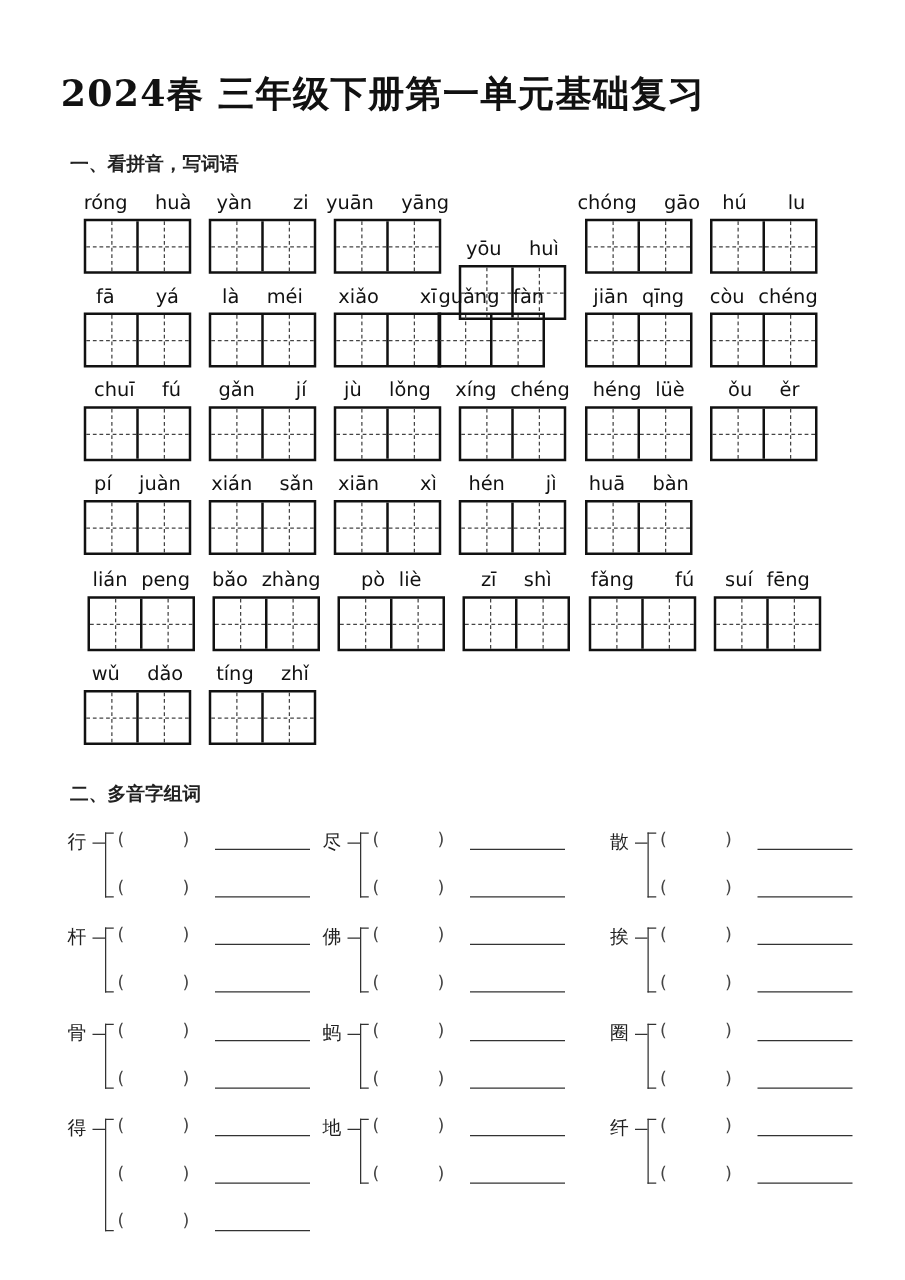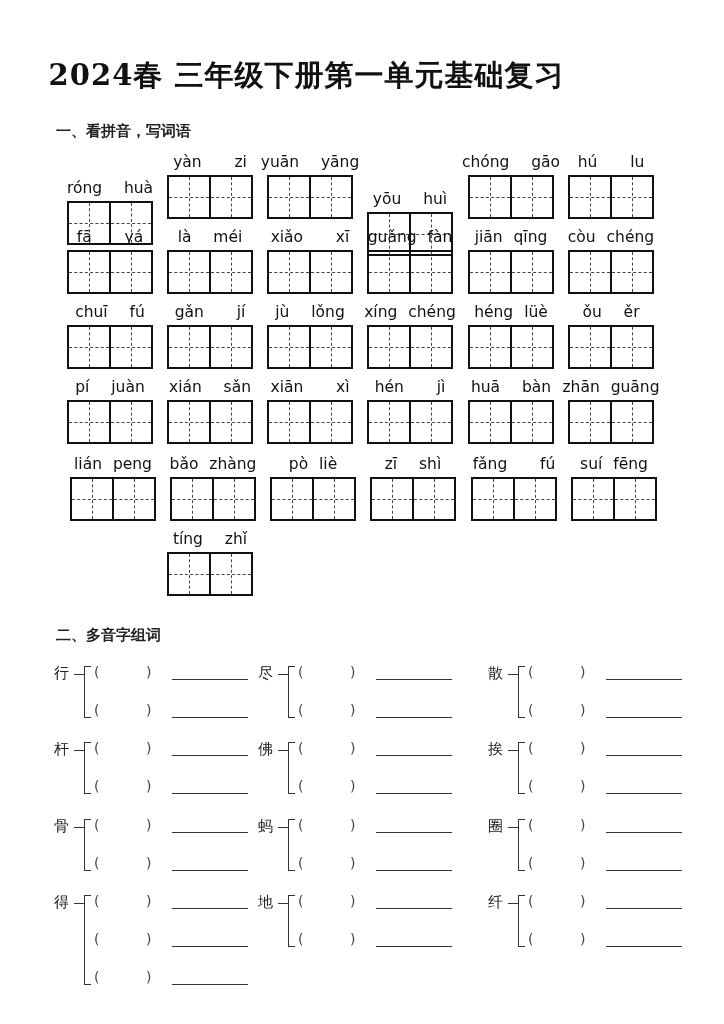--- a/index.html
+++ b/index.html
@@ -66,21 +66,21 @@
 </style>
 </head>
 <body>
 
 <div class="title">2024春 三年级下册第一单元基础复习</div>
 
 <div class="section-title" style="top:122px;">一、看拼音，写词语</div>
 
 <div id="pinyin-area">
     <div class="grid-row" style="top: 153px;">
-      <div class="word" style="left: 67px; margin-top: 26px;">
+      <div class="word" style="left: 67px;">
         <div class="pinyin">róng  huà</div>
         <div class="boxes">
           <div class="cell"></div>
           <div class="cell"></div>
         </div>
       </div>
       <div class="word" style="left: 167px;">
         <div class="pinyin">yàn   zi</div>
         <div class="boxes">
           <div class="cell"></div>
@@ -131,21 +131,21 @@
           <div class="cell"></div>
         </div>
       </div>
       <div class="word" style="left: 267px;">
         <div class="pinyin">xiǎo   xī</div>
         <div class="boxes">
           <div class="cell"></div>
           <div class="cell"></div>
         </div>
       </div>
-      <div class="word" style="left: 367px;">
+      <div class="word" style="left: 350px;">
         <div class="pinyin">guǎng fàn</div>
         <div class="boxes">
           <div class="cell"></div>
           <div class="cell"></div>
         </div>
       </div>
       <div class="word" style="left: 468px; padding-left: 39px;">
         <div class="pinyin">jiān qīng</div>
         <div class="boxes">
           <div class="cell"></div>
@@ -233,27 +233,20 @@
           <div class="cell"></div>
         </div>
       </div>
       <div class="word" style="left: 468px;">
         <div class="pinyin">huā  bàn</div>
         <div class="boxes">
           <div class="cell"></div>
           <div class="cell"></div>
         </div>
       </div>
-      <div class="word" style="left: 568px;">
-        <div class="pinyin">zhān guāng</div>
-        <div class="boxes">
-          <div class="cell"></div>
-          <div class="cell"></div>
-        </div>
-      </div>
     </div>
     <div class="grid-row" style="top: 455px;">
       <div class="word" style="left: 70px;">
         <div class="pinyin">lián peng</div>
         <div class="boxes">
           <div class="cell"></div>
           <div class="cell"></div>
         </div>
       </div>
       <div class="word" style="left: 170px;">
@@ -286,20 +279,27 @@
       </div>
       <div class="word" style="left: 571px;">
         <div class="pinyin">suí fēng</div>
         <div class="boxes">
           <div class="cell"></div>
           <div class="cell"></div>
         </div>
       </div>
     </div>
     <div class="grid-row" style="top: 530px;">
+      <div class="word" style="left: 67px;">
+        <div class="pinyin">wǔ  dǎo</div>
+        <div class="boxes">
+          <div class="cell"></div>
+          <div class="cell"></div>
+        </div>
+      </div>
       <div class="word" style="left: 167px;">
         <div class="pinyin">tíng  zhǐ</div>
         <div class="boxes">
           <div class="cell"></div>
           <div class="cell"></div>
         </div>
       </div>
     </div>
   </div>
 

